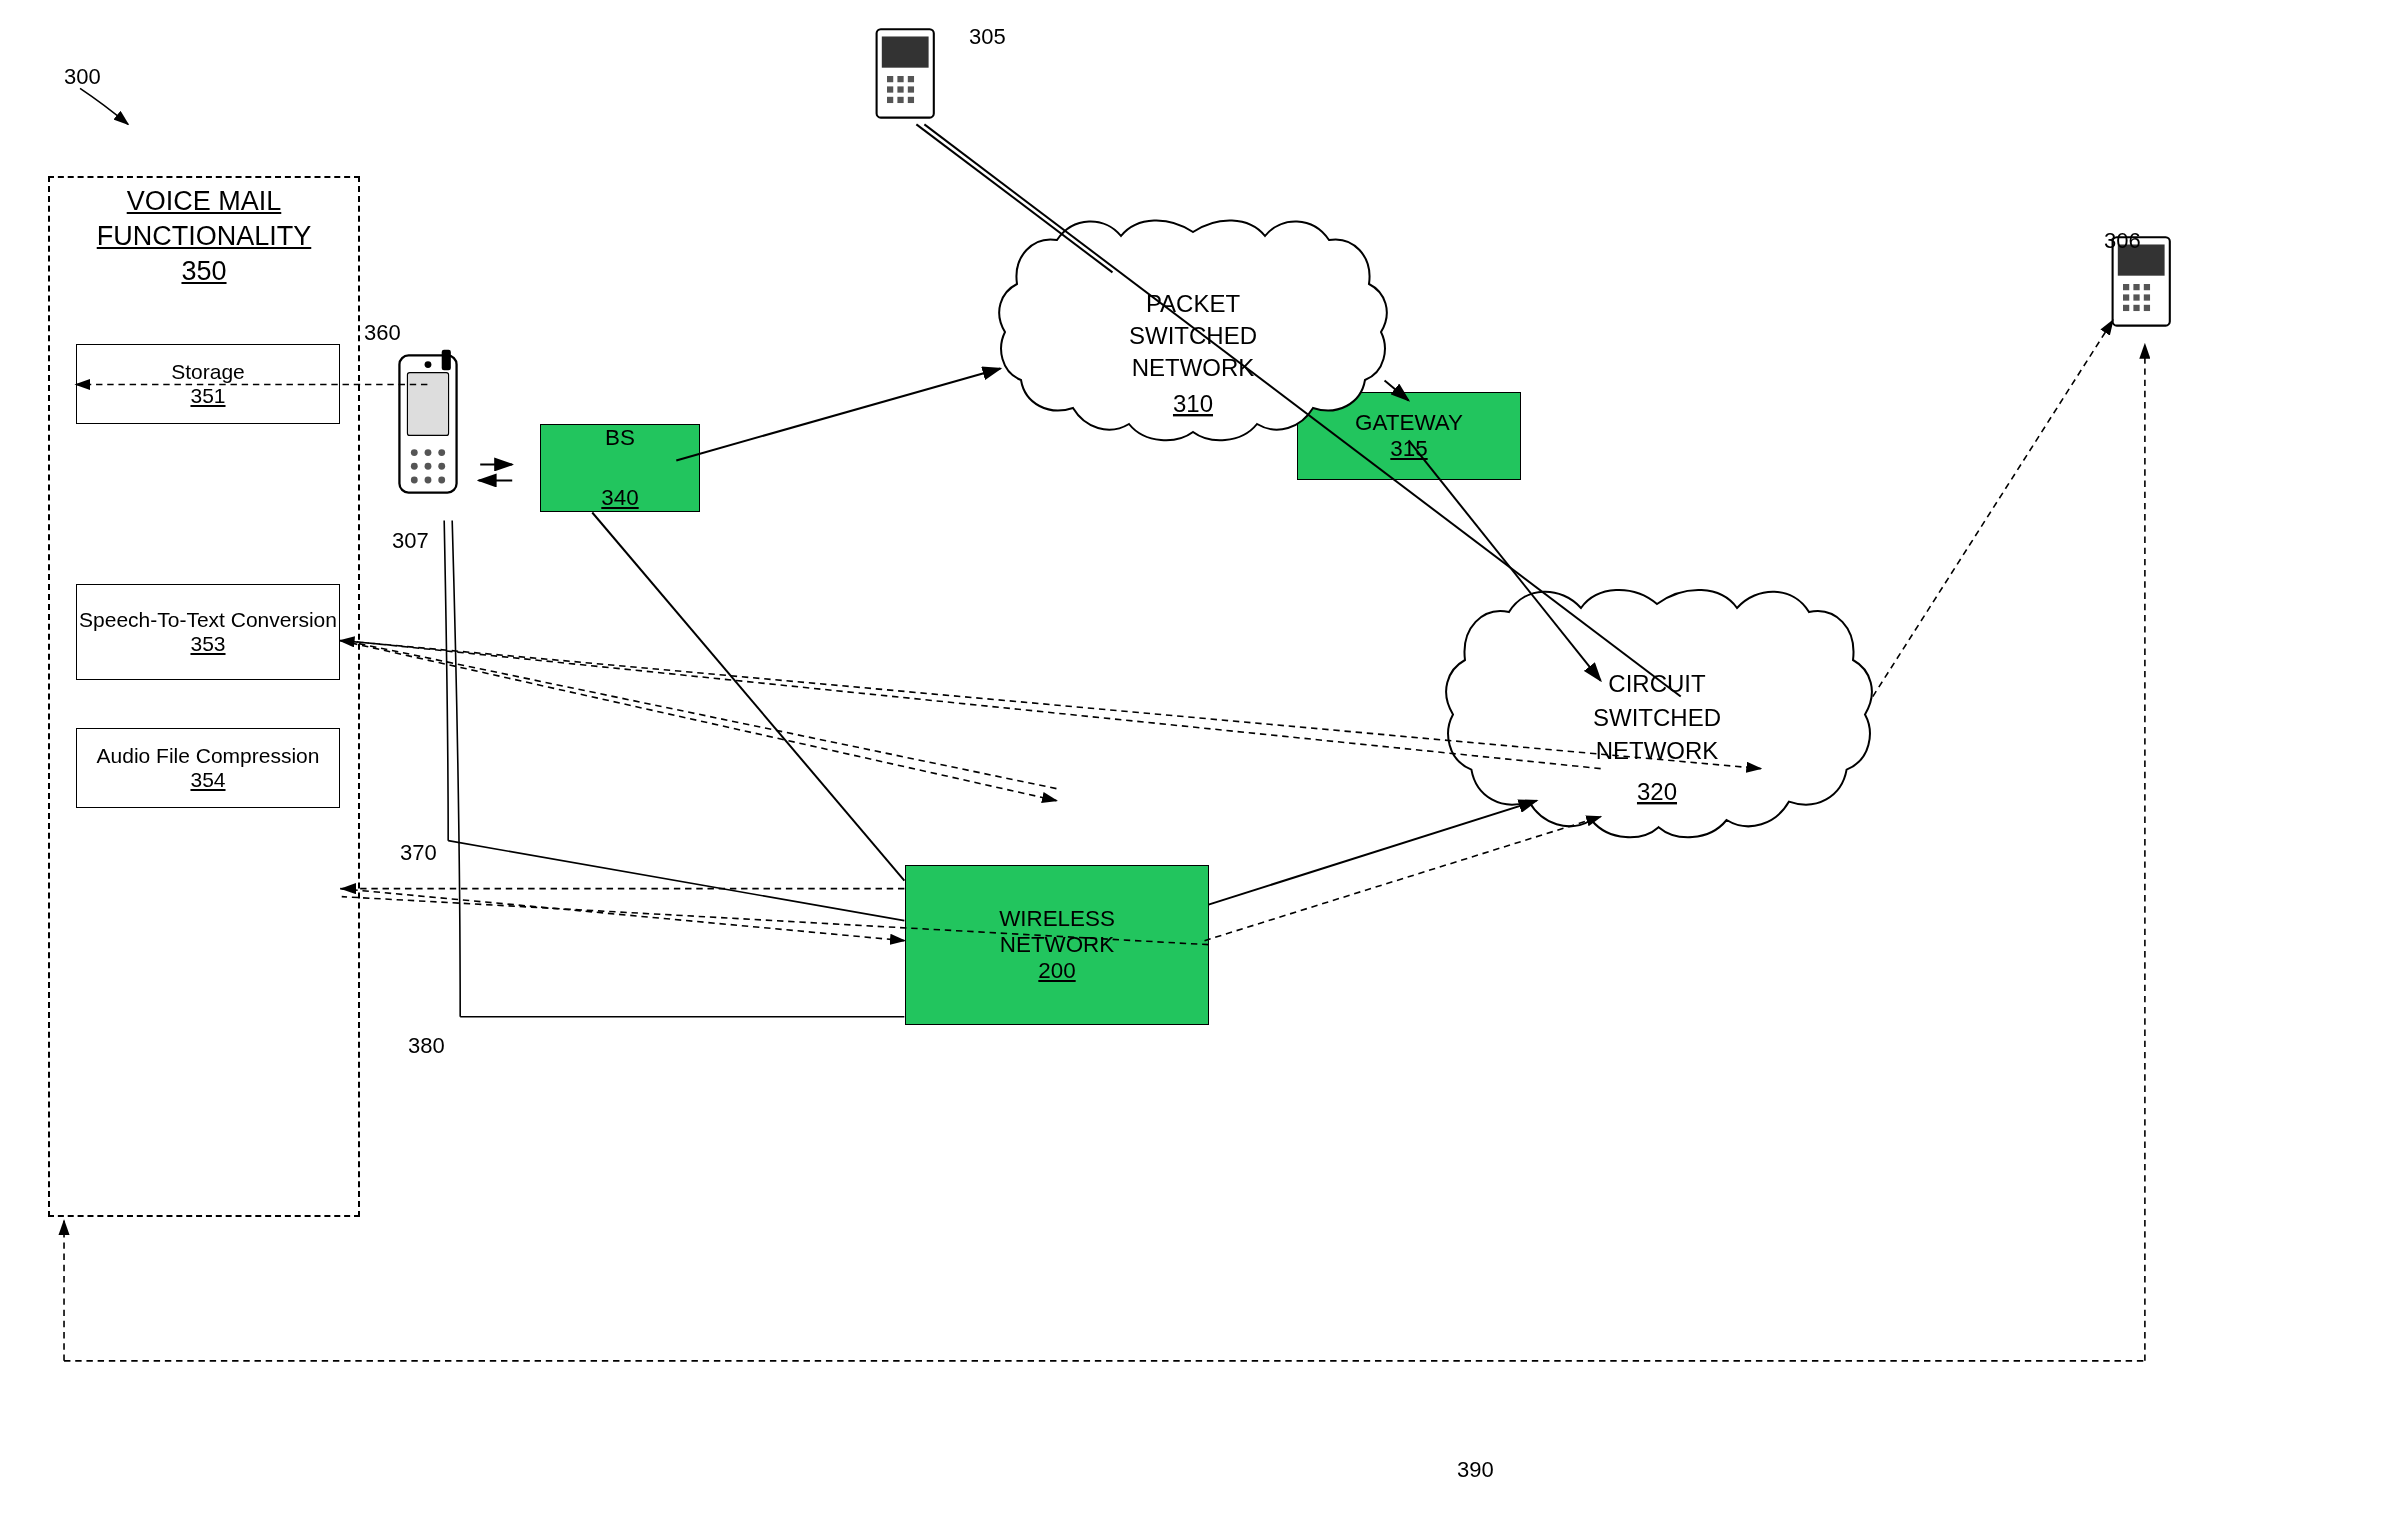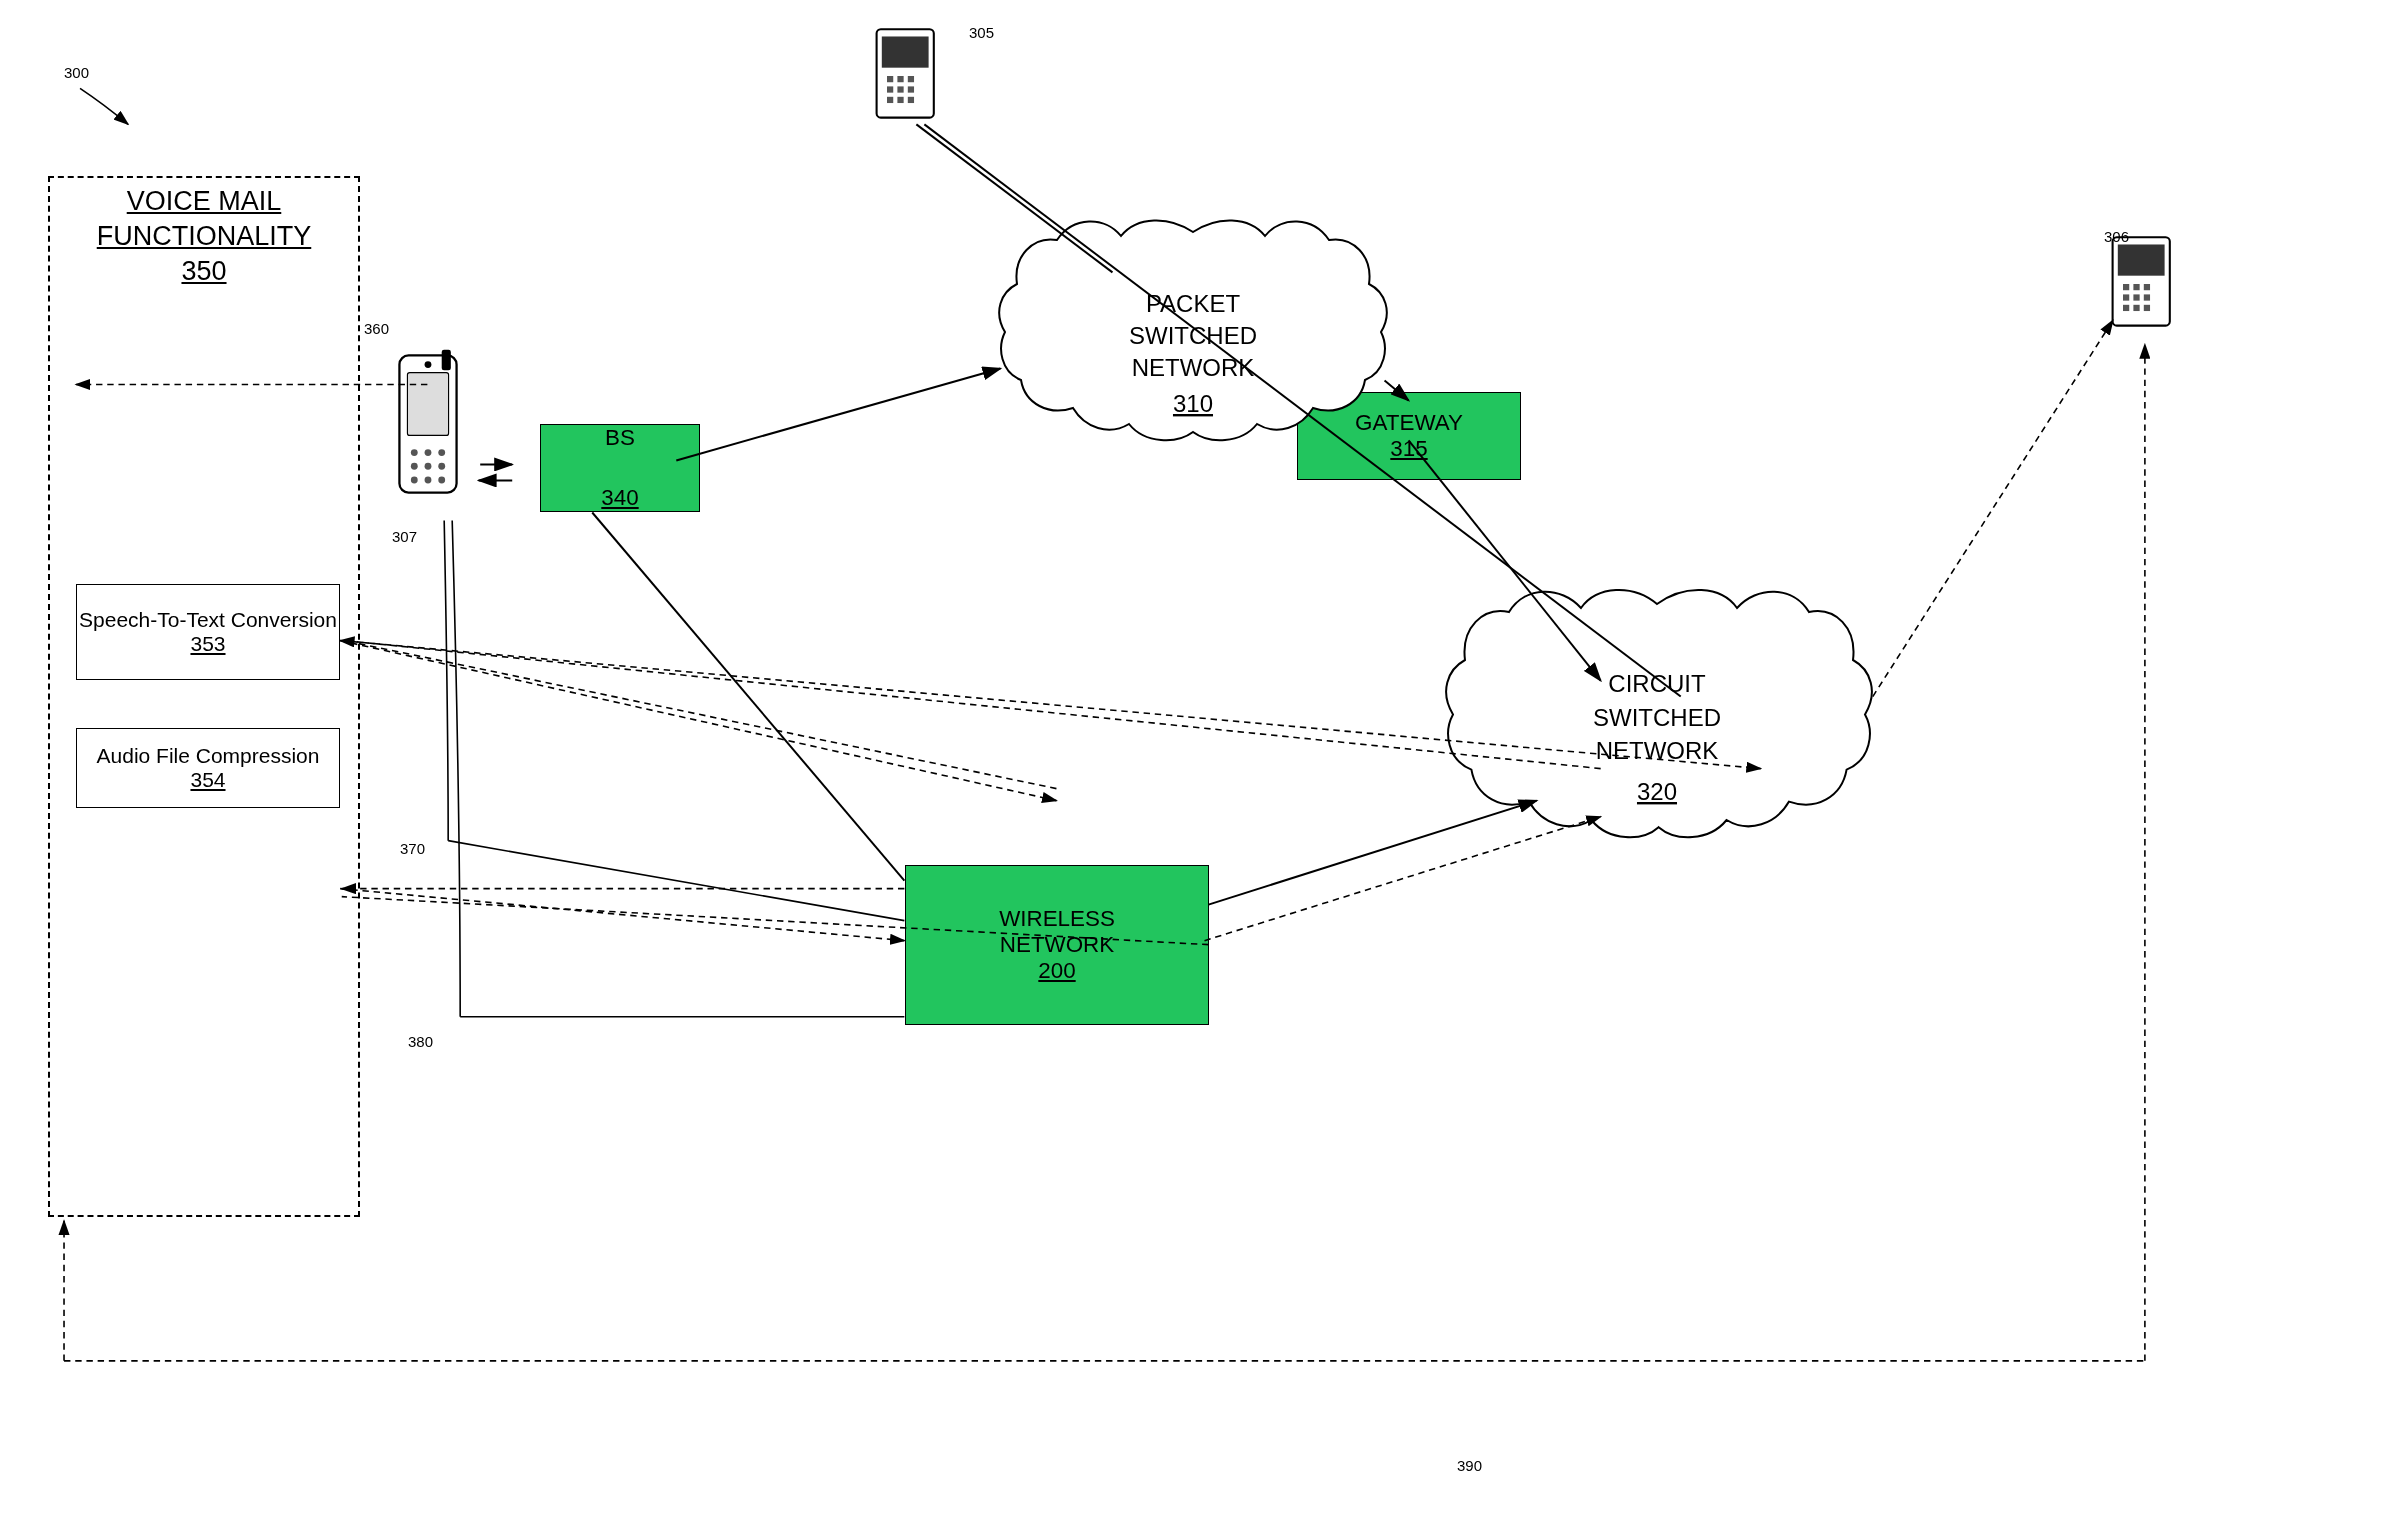--- a/index.html
+++ b/index.html
@@ -88,21 +88,21 @@
       flex-direction: column;
       align-items: center;
       justify-content: center;
       text-align: center;
       font-size: 22.4px;
       background: #22c55e;
     }
     
     .comp-ref {
       position: absolute;
-      font-size: 15px;
+      font-size: 22px;
     }
     
     .lines-svg {
       position: absolute;
       top: 0; left: 0;
       width: 2401px;
       height: 1538px;
       pointer-events: none;
     }
   </style>
@@ -113,20 +113,24 @@
 
   <div class="ref-300 comp-ref">300</div>
 
   <div class="vmf-box"></div>
 
   <div class="vmf-title">
     <span>VOICE MAIL FUNCTIONALITY</span><br>
     <span class="label-underline">350</span>
   </div>
 
+  <div class="sub-box" id="storage-box">
+    <span class="box-label">Storage</span>
+    <span class="box-ref">351</span>
+  </div>
 
 
   <div class="sub-box" id="speech-box">
     <span class="box-label">Speech-To-Text Conversion</span>
     <span class="box-ref">353</span>
   </div>
 
   <div class="sub-box" id="audio-box">
     <span class="box-label">Audio File Compression</span>
     <span class="box-ref">354</span>

